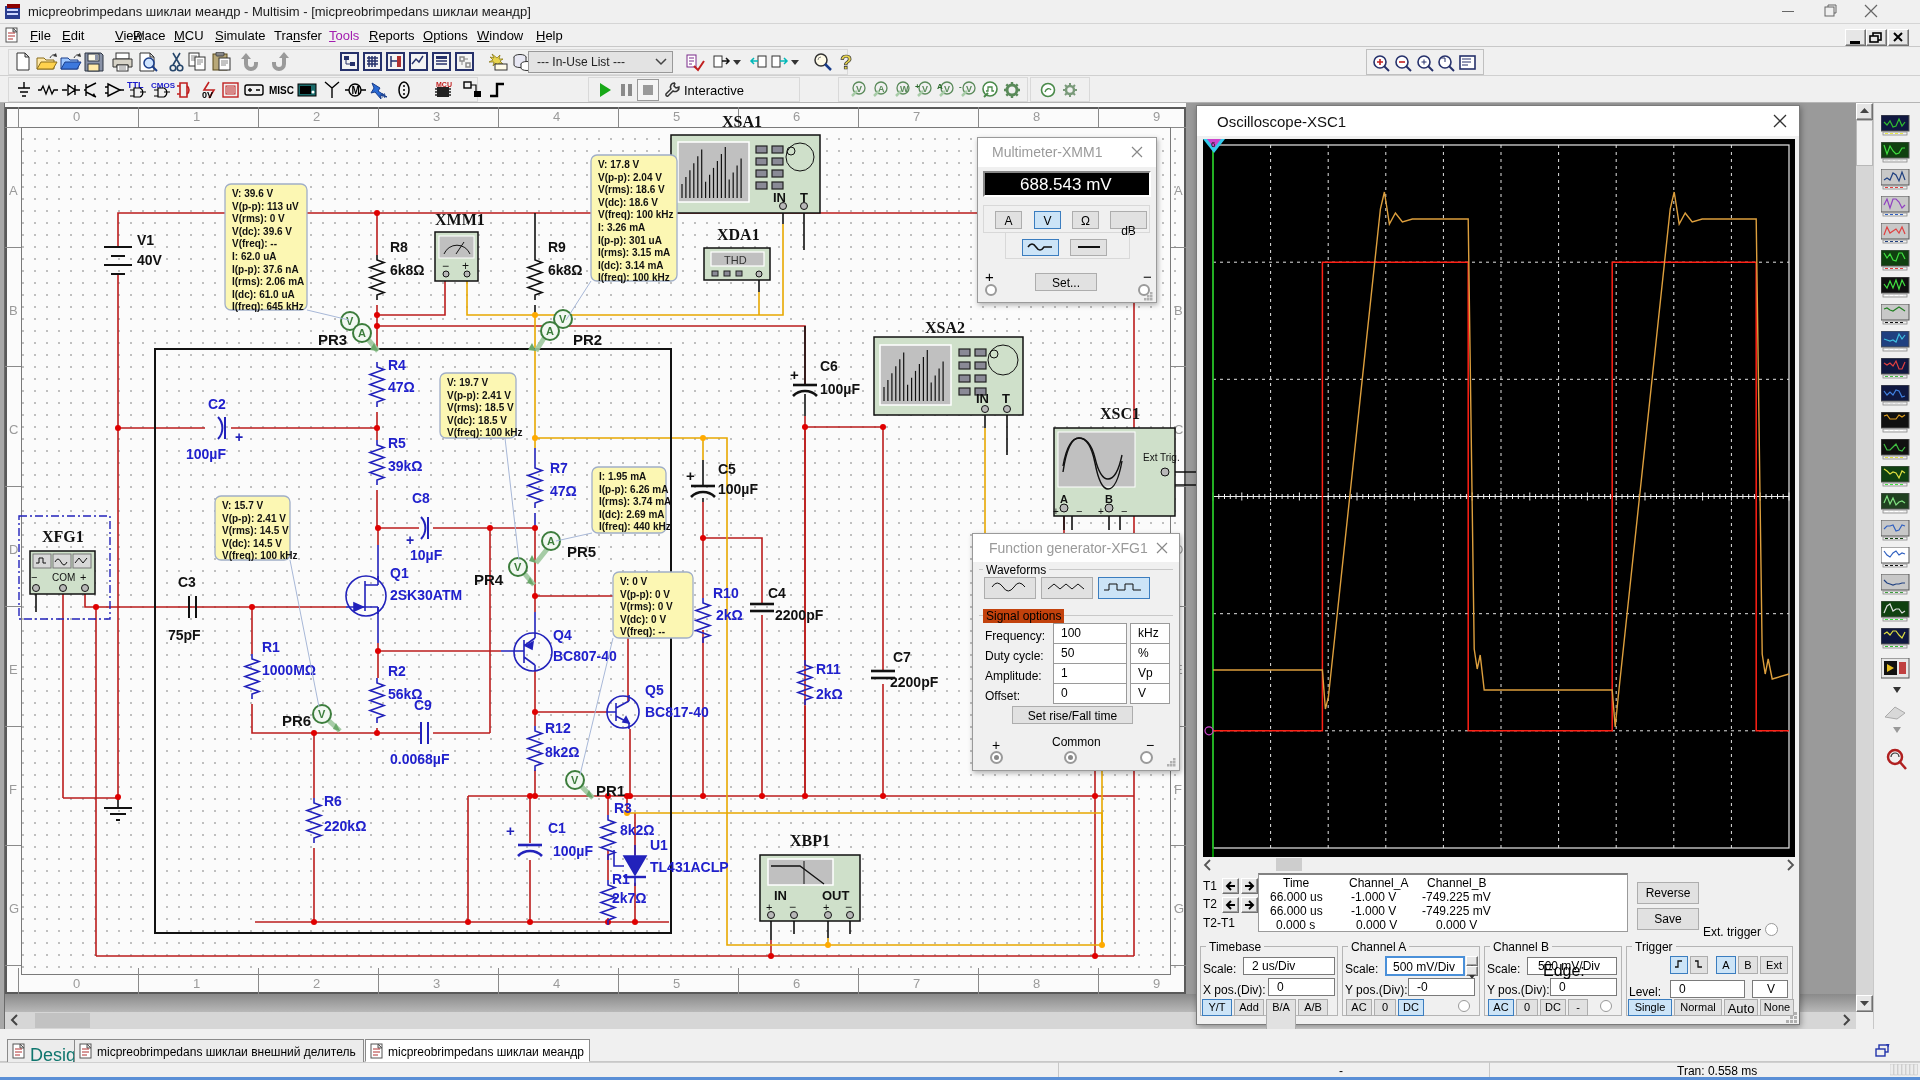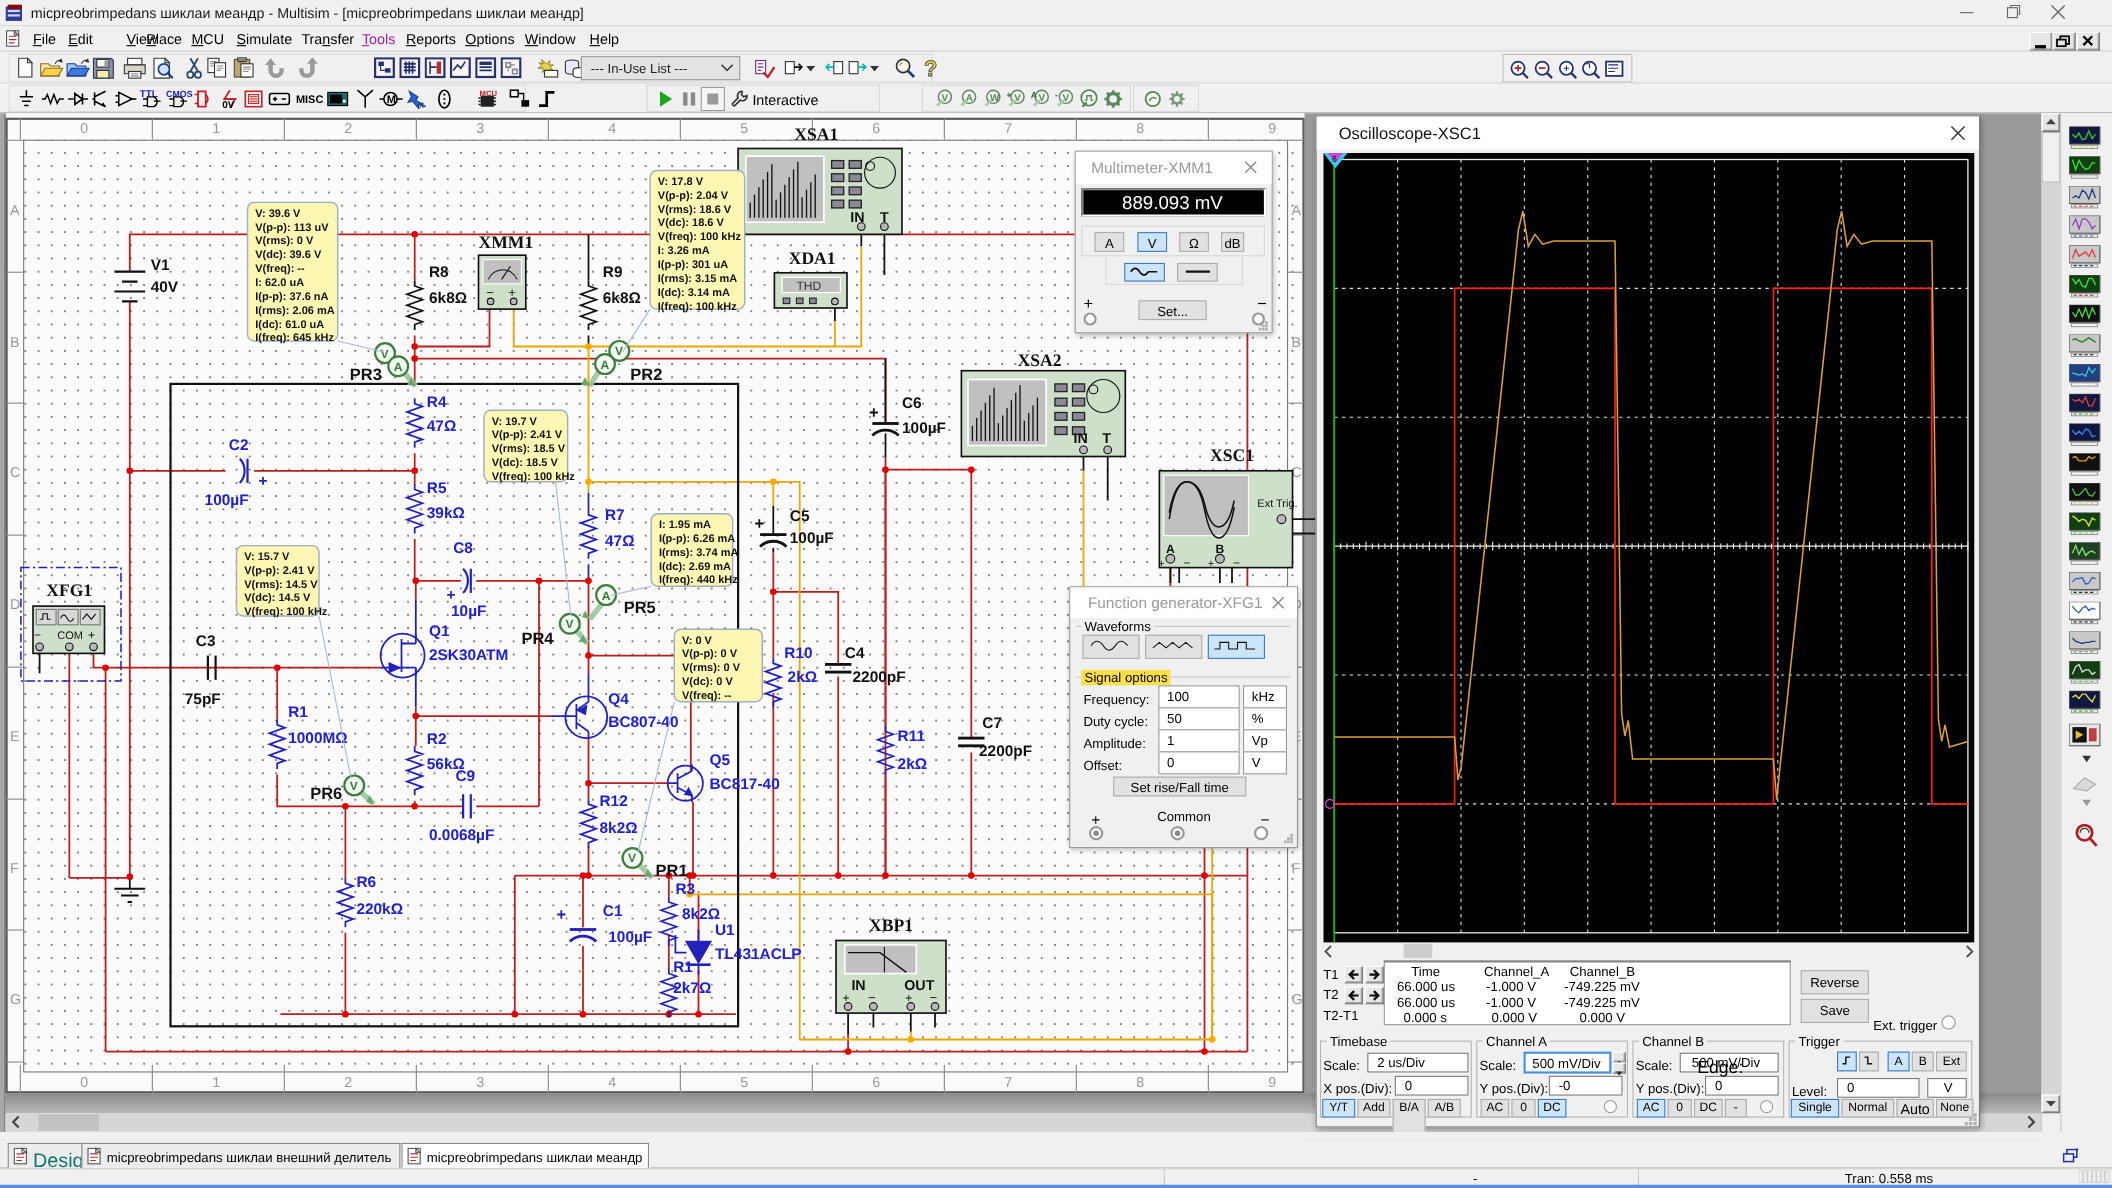--- a/index.html
+++ b/index.html
@@ -1370,27 +1370,27 @@
 
 <div class="abs" style="left:977px;top:137px;width:180px;height:166px;background:#f0f0f0;border:1px solid #9a9a9a;box-shadow:1px 2px 5px rgba(0,0,0,0.3);"></div>
 <div class="abs" style="left:978px;top:138px;width:178px;height:29px;background:#fff;"></div>
 <div class="abs" style="left:992px;top:144px;font-size:14px;color:#9a9a9a;">Multimeter-XMM1</div>
 
 <svg class="abs" style="left:1130px;top:145px;" width="14" height="14">
       <path d="M2 2 L12 12 M12 2 L2 12" stroke="#888" stroke-width="1.2"></path>
     </svg>
 
 <div class="abs" style="left:983px;top:171px;width:168px;height:26px;background:#000;border:2px solid #888;border-right-color:#fff;border-bottom-color:#fff;"></div>
-<div class="abs" style="left:1020px;top:175px;font-size:17px;color:#fff;">889.093 mV</div>
+<div class="abs" style="left:1020px;top:175px;font-size:17px;color:#fff;">688.543 mV</div>
 
 <div class="abs" style="left:983px;top:205px;width:167px;height:28px;border:1px solid #d8d8d8;"></div>
 <div class="abs wbtn" style="left:995px;top:211px;width:27px;height:18px;padding-top:2px;font-size:12px;">A</div>
 <div class="abs wbtn hl" style="left:1034px;top:211px;width:27px;height:18px;padding-top:2px;font-size:12px;">V</div>
 <div class="abs wbtn" style="left:1072px;top:211px;width:27px;height:18px;padding-top:2px;font-size:12px;">Ω</div>
-<div class="abs wbtn" style="left:1110px;top:211px;width:21px;height:18px;padding-top:2px;font-size:12px;">dB</div>
+<div class="abs wbtn" style="left:1110px;top:211px;width:37px;height:18px;padding-top:12px;font-size:12px;">dB</div>
 <div class="abs" style="left:1005px;top:233px;width:125px;height:26px;border:1px solid #d8d8d8;border-top:none;"></div>
 <div class="abs wbtn hl" style="left:1022px;top:239px;width:37px;height:17px;"><svg width="33" height="13">
         <path d="M4 7 q4 -6 8 0 q4 6 8 0 h8" fill="none" stroke="#111" stroke-width="1.5"></path>
       </svg></div>
 <div class="abs wbtn" style="left:1070px;top:239px;width:37px;height:17px;"><svg width="33" height="13">
         <path d="M6 7 h22" fill="none" stroke="#111" stroke-width="2"></path>
       </svg></div>
 
 <div class="abs wbtn" style="left:1035px;top:273px;width:62px;height:18px;padding-top:2px;font-size:12px;">Set...</div>
 <div class="abs" style="left:985px;top:268px;font-size:15px;color:#000;">+</div>
@@ -1422,21 +1422,21 @@
         <path d="M6 9 q5 -8 11 0 q5 8 11 0 q5 -8 11 0" fill="none" stroke="#111"></path>
       </svg></div>
 <div class="abs wbtn" style="left:1041px;top:577px;width:52px;height:22px;"><svg width="48" height="18">
         <path d="M5 11 l6 -5 6 5 6 -5 6 5 6 -5 6 5" fill="none" stroke="#111"></path>
       </svg></div>
 <div class="abs wbtn hl" style="left:1098px;top:577px;width:52px;height:22px;"><svg width="48" height="18">
         <path d="M4 12 h5 v-6 h8 v6 h8 v-6 h8 v6 h8" fill="none" stroke="#111"></path>
       </svg></div>
 
 <div class="abs" style="left:979px;top:615px;width:194px;height:112px;border-top:1px solid #c8c8c8;"></div>
-<div class="abs" style="left:983px;top:609px;background:#fde047;font-size:12px;padding:0 3px;">Signal options</div>
+<div class="abs" style="left:983px;top:609px;background:#c2410c;font-size:12px;padding:0 3px;">Signal options</div>
 <div class="abs" style="left:985px;top:629px;font-size:12px;">Frequency:</div>
 <div class="abs field" style="left:1053px;top:623px;width:74px;height:21px;padding:2px 0 0 7px;border-color:#9a9a9a;">100</div>
 <div class="abs field" style="left:1130px;top:623px;width:40px;height:21px;padding:2px 0 0 7px;border-color:#9a9a9a;">kHz</div>
 <div class="abs" style="left:985px;top:649px;font-size:12px;">Duty cycle:</div>
 <div class="abs field" style="left:1053px;top:643px;width:74px;height:21px;padding:2px 0 0 7px;border-color:#9a9a9a;">50</div>
 <div class="abs field" style="left:1130px;top:643px;width:40px;height:21px;padding:2px 0 0 7px;border-color:#9a9a9a;">%</div>
 <div class="abs" style="left:985px;top:669px;font-size:12px;">Amplitude:</div>
 <div class="abs field" style="left:1053px;top:663px;width:74px;height:21px;padding:2px 0 0 7px;border-color:#9a9a9a;">1</div>
 <div class="abs field" style="left:1130px;top:663px;width:40px;height:21px;padding:2px 0 0 7px;border-color:#9a9a9a;">Vp</div>
 <div class="abs" style="left:985px;top:689px;font-size:12px;">Offset:</div>

